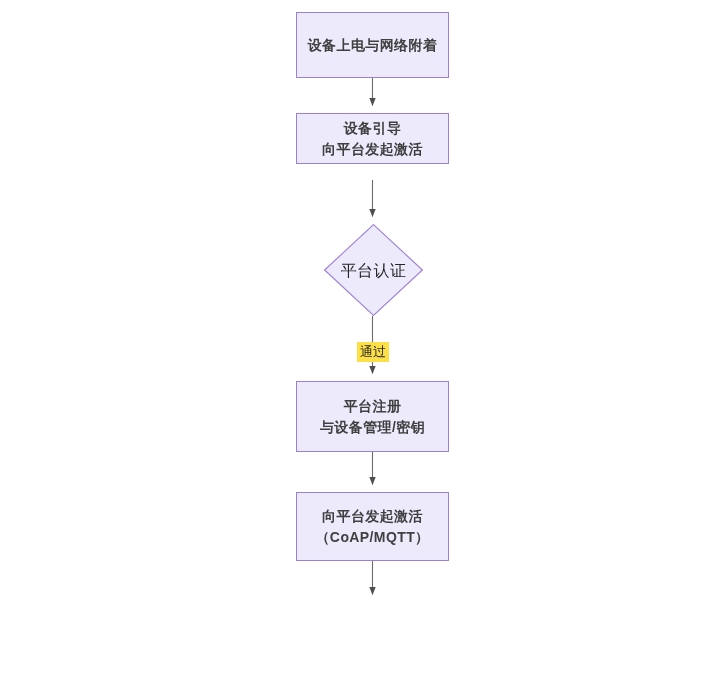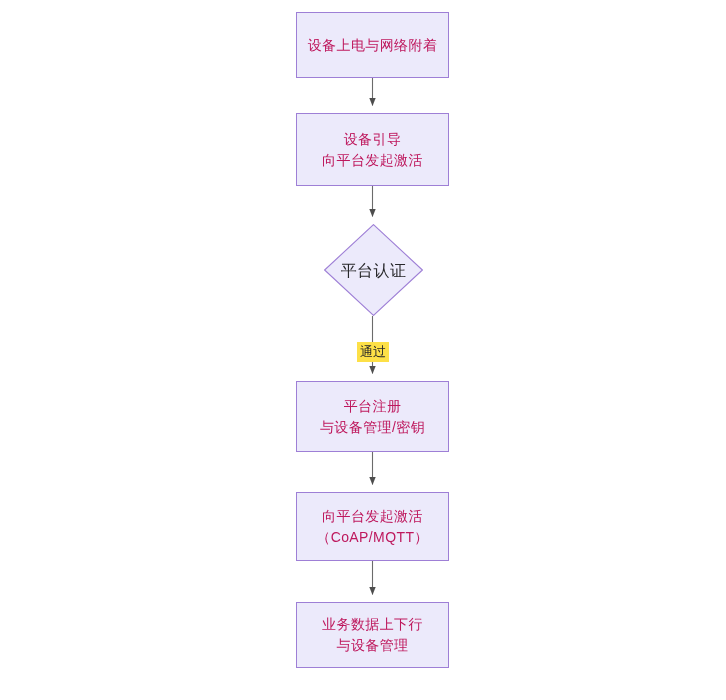--- a/index.html
+++ b/index.html
@@ -23,25 +23,26 @@
   }
   .node {
     position: absolute;
     box-sizing: border-box;
     background: #eceafb;
     border: 1px solid #9e7fd6;
     display: flex;
     flex-direction: column;
     align-items: center;
     justify-content: center;
-    color: #be185d;
+    color: #404040;
     font-size: 14px;
     line-height: 21px;
     text-align: center;
     letter-spacing: 0.4px;
+    font-weight: bold;
   }
   .node .line {
     display: block;
     white-space: nowrap;
   }
   .decision {
     position: absolute;
     box-sizing: border-box;
     display: flex;
     align-items: center;
@@ -109,21 +110,21 @@
     </g>
     <g>
       <line x1="372.5" y1="561" x2="372.5" y2="594.5" stroke="#6b6b6b" stroke-width="1.1" marker-end="url(#arrowhead)"></line>
     </g>
   </svg>
 
   <div class="node" style="left:296px; top:12px; width:153px; height:66px;">
     <span class="line">设备上电与网络附着</span>
   </div>
 
-  <div class="node" style="left:296px; top:113px; width:153px; height:73px;">
+  <div class="node" style="left:296px; top:113px; width:153px; height:51px;">
     <span class="line">设备引导</span>
     <span class="line">向平台发起激活</span>
   </div>
 
   <div class="decision" style="left:324px; top:224px; width:99px; height:92px;">
     <svg class="diamond-shape" viewBox="0 0 99 92" preserveAspectRatio="none" xmlns="http://www.w3.org/2000/svg">
       <polygon points="49.5,0.6 98.4,46 49.5,91.4 0.6,46" fill="#eceafb" stroke="#9e7fd6" stroke-width="1.1"></polygon>
     </svg>
     <span class="dec-label">平台认证</span>
   </div>
@@ -133,18 +134,14 @@
   <div class="node" style="left:296px; top:381px; width:153px; height:71px;">
     <span class="line">平台注册</span>
     <span class="line">与设备管理/密钥</span>
   </div>
 
   <div class="node" style="left:296px; top:492px; width:153px; height:69px;">
     <span class="line">向平台发起激活</span>
     <span class="line">（CoAP/MQTT）</span>
   </div>
 
-  <div class="node" style="left:296px; top:602px; width:153px; height:66px;">
-    <span class="line">业务数据上下行</span>
-    <span class="line">与设备管理</span>
-  </div>
 
 </div>
 
 </body></html>

